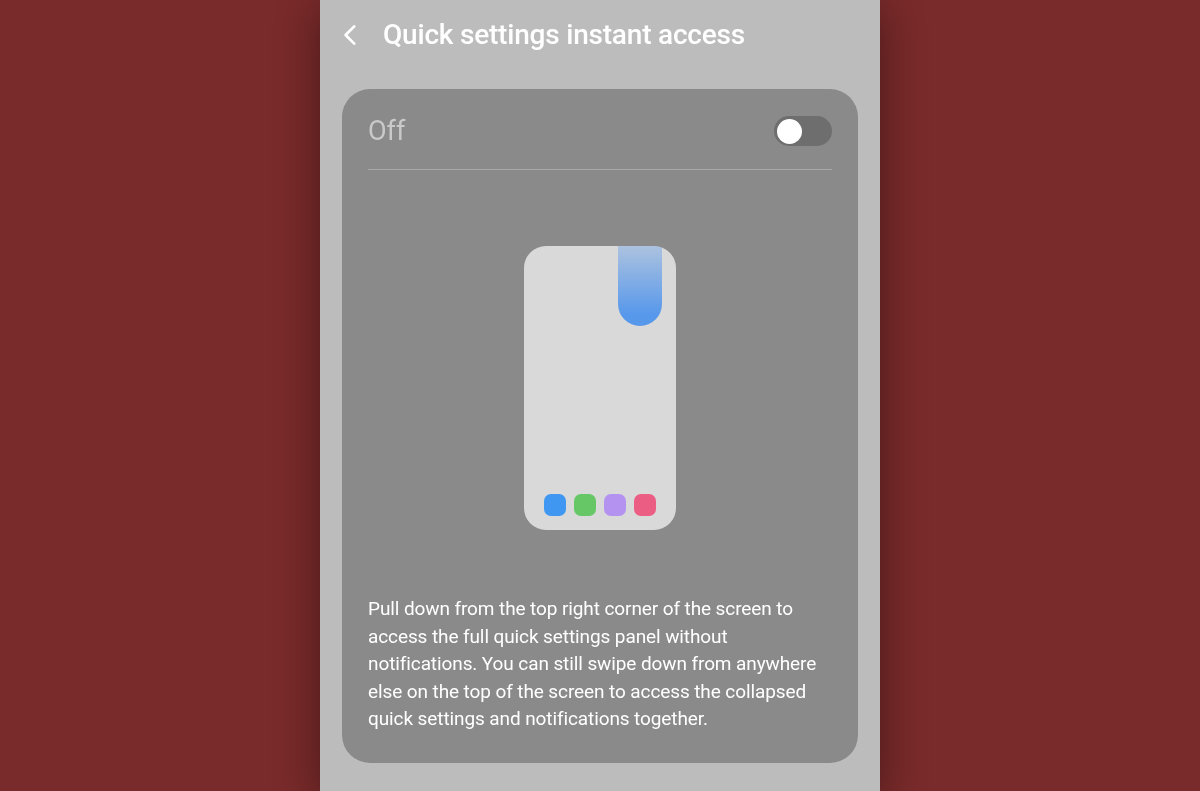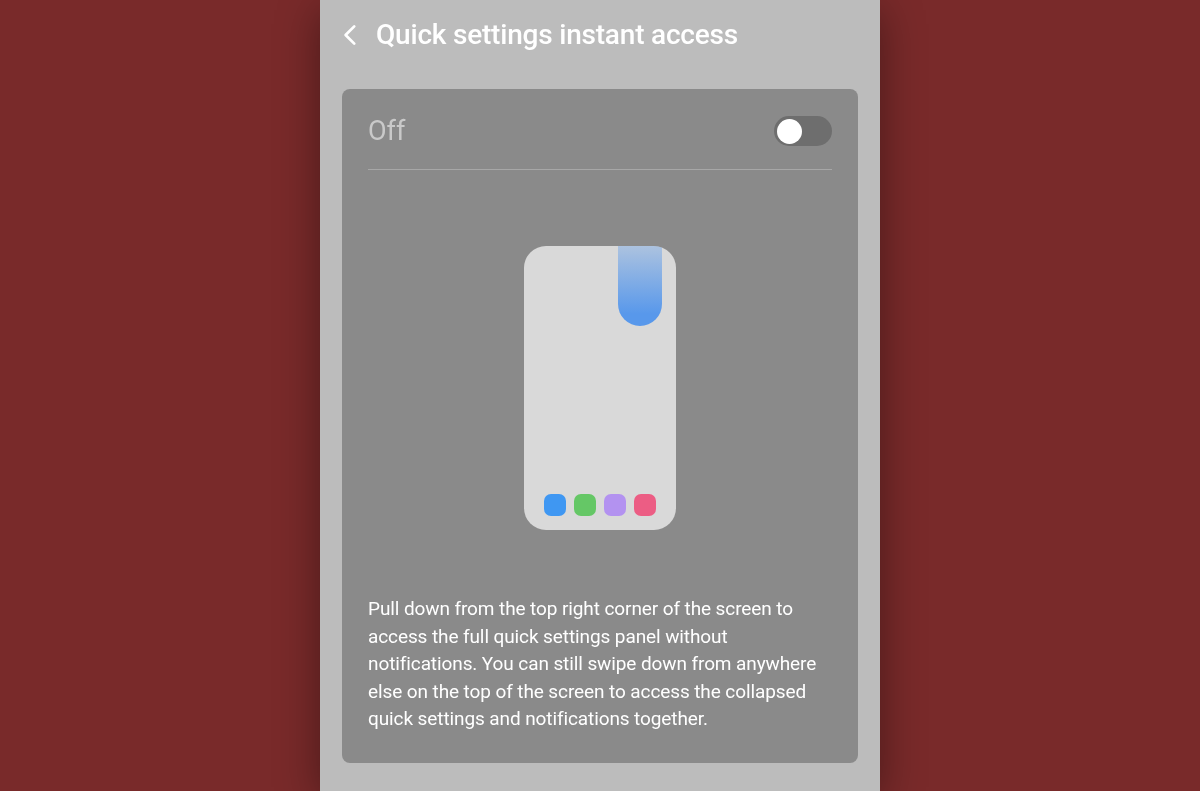--- a/index.html
+++ b/index.html
@@ -25,21 +25,21 @@
       background: #bcbcbc;
       box-shadow: 0 10px 40px rgba(0,0,0,0.4);
       display: flex;
       flex-direction: column;
     }
 
     .header {
       display: flex;
       align-items: center;
       padding: 18px 22px 18px 18px;
-      gap: 12px;
+      gap: 19px;
     }
 
     .back-chevron {
       color: #ffffff;
       display: flex;
       align-items: center;
       justify-content: center;
       cursor: pointer;
     }
 
@@ -51,21 +51,21 @@
     .page-title {
       color: #ffffff;
       font-size: 28px;
       font-weight: 500;
       letter-spacing: -0.2px;
     }
 
     .card {
       margin: 20px 22px 28px 22px;
       background: #8a8a8a;
-      border-radius: 8px;
+      border-radius: 28px;
       padding: 26px 26px 30px 26px;
       flex: 1;
       display: flex;
       flex-direction: column;
     }
 
     .toggle-row {
       display: flex;
       align-items: center;
       justify-content: space-between;

